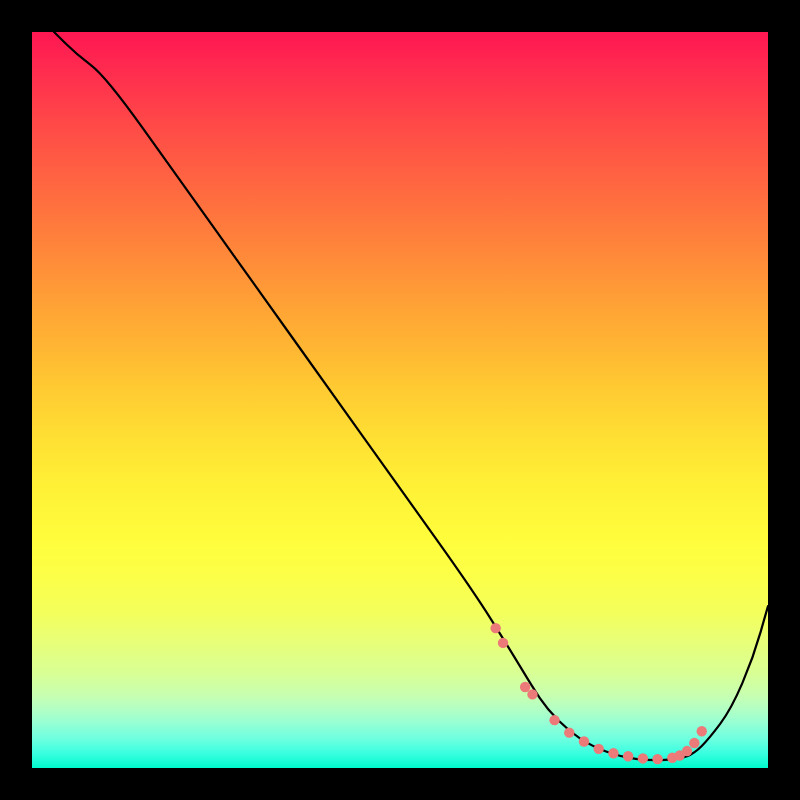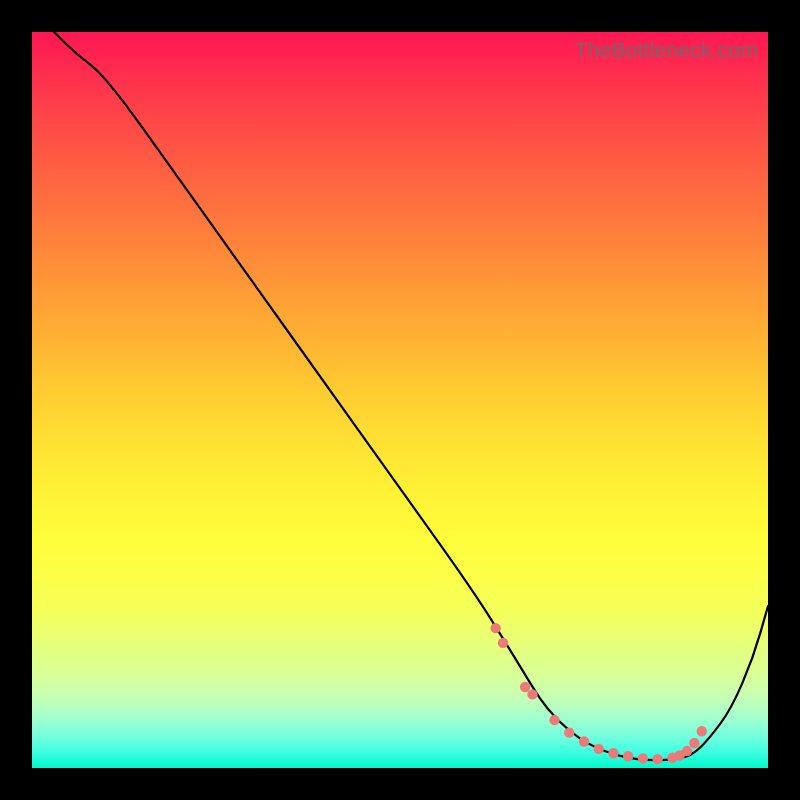--- a/index.html
+++ b/index.html
@@ -76,21 +76,20 @@
   .dot {
     fill: #ec7a79;
     stroke: none;
   }
 </style>
 </head>
 <body>
 
 <div class="frame">
   <div class="plot-area">
-    <div class="watermark">TheBottleneck.com</div>
     <svg id="chart-svg" viewBox="0 0 736 736" preserveAspectRatio="none">
       <path id="curve-path" class="curve" d="M 22.08 0.00 Q 22.08 0.00 33.12 11.04 Q 44.16 22.08 58.88 33.12 Q 73.60 44.16 110.40 95.68 Q 147.20 147.20 184.00 198.72 Q 220.80 250.24 257.60 301.76 Q 294.40 353.28 331.20 404.80 Q 368.00 456.32 404.80 507.84 Q 441.60 559.36 460.00 588.80 Q 478.40 618.24 489.44 636.64 Q 500.48 655.04 507.84 666.08 Q 515.20 677.12 526.24 688.16 Q 537.28 699.20 548.32 706.56 Q 559.36 713.92 574.08 719.44 Q 588.80 724.96 603.52 726.80 Q 618.24 728.64 632.96 727.90 Q 647.68 727.17 655.04 724.22 Q 662.40 721.28 669.76 713.92 Q 677.12 706.56 688.16 691.84 Q 699.20 677.12 710.24 651.36 Q 721.28 625.60 728.64 599.84 T 736.00 574.08"></path>
       <g id="dots">
           <circle cx="463.68" cy="596.16" r="5.2" class="dot"></circle>
           <circle cx="471.04" cy="610.88" r="5.2" class="dot"></circle>
           <circle cx="493.12" cy="655.04" r="5.2" class="dot"></circle>
           <circle cx="500.48" cy="662.40" r="5.2" class="dot"></circle>
           <circle cx="522.56" cy="688.16" r="5.2" class="dot"></circle>
           <circle cx="537.28" cy="700.67" r="5.2" class="dot"></circle>
           <circle cx="552.00" cy="709.50" r="5.2" class="dot"></circle>

